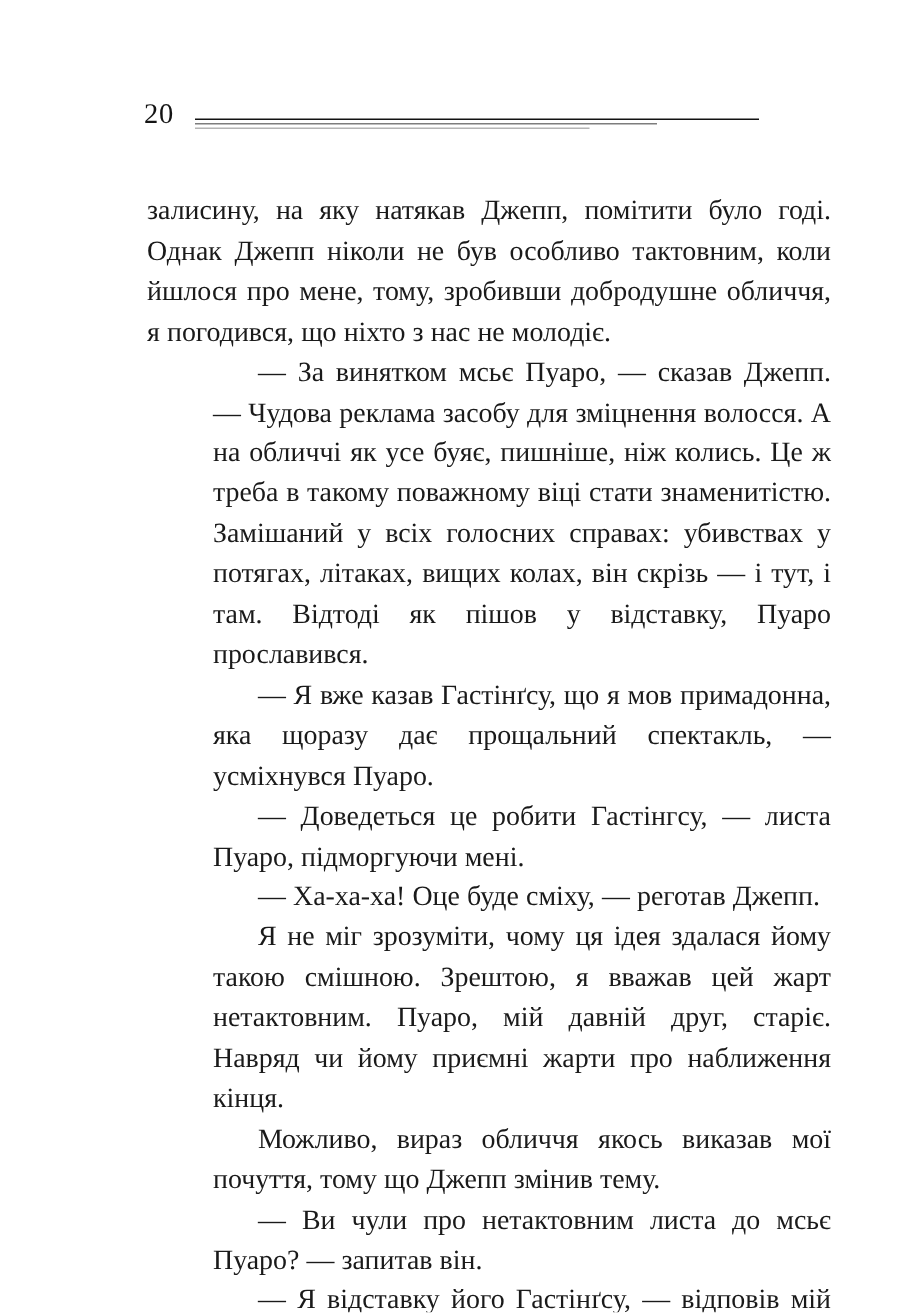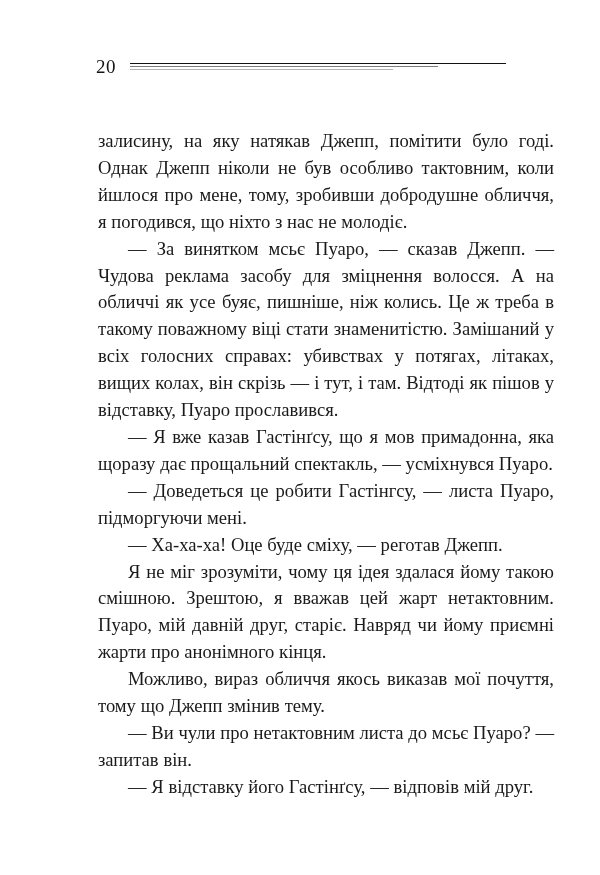--- a/index.html
+++ b/index.html
@@ -18,21 +18,21 @@
   }
 
   
   .running-head {
     position: absolute;
     left: 96px;
     top: 56px;
     width: 410px;
     height: 32px;
     display: flex;
-    align-items: flex-start;
+    align-items: flex-end;
   }
   .folio {
     font-size: 19px;
     line-height: 22px;
     letter-spacing: 0.5px;
     color: #141414;
     flex: 0 0 auto;
   }
   .rule-stack {
     flex: 1 1 auto;
@@ -63,20 +63,21 @@
     line-height: 26.9px;
     text-align: justify;
     text-align-last: left;
     text-indent: 0;
     -webkit-hyphens: none;
     hyphens: none;
     word-spacing: 0.1px;
   }
   p.indent {
     text-indent: 30px;
+    margin-left: 44px;
   }
   p.cont {
     text-indent: 0;
   }
 </style>
 </head>
 <body>
 
 <div class="page">
 
@@ -88,19 +89,19 @@
       <span class="rule r3"></span>
     </span>
   </div>
 
   <div class="textblock">
     <p class="cont">залисину, на яку натякав Джепп, помітити було годі. Однак Джепп ніколи не був особливо тактовним, коли йшлося про мене, тому, зробивши добродушне обличчя, я погодився, що ніхто з нас не молодіє.</p>
     <p class="indent">— За винятком мсьє Пуаро, — сказав Джепп. — Чудова реклама засобу для зміцнення волосся. А на обличчі як усе буяє, пишніше, ніж колись. Це ж треба в такому поважному віці стати знаменитістю. Замішаний у всіх голосних справах: убивствах у потягах, літаках, вищих колах, він скрізь — і тут, і там. Відтоді як пішов у відставку, Пуаро прославився.</p>
     <p class="indent">— Я вже казав Гастінґсу, що я мов примадонна, яка щоразу дає прощальний спектакль, — усміхнувся Пуаро.</p>
     <p class="indent">— Доведеться це робити Гастінгсу, — листа Пуаро, підморгуючи мені.</p>
     <p class="indent">— Ха-ха-ха! Оце буде сміху, — реготав Джепп.</p>
-    <p class="indent">Я не міг зрозуміти, чому ця ідея здалася йому такою смішною. Зрештою, я вважав цей жарт нетактовним. Пуаро, мій давній друг, старіє. Навряд чи йому приємні жарти про анонімного кінця.</p>
+    <p class="indent">Я не міг зрозуміти, чому ця ідея здалася йому такою смішною. Зрештою, я вважав цей жарт нетактовним. Пуаро, мій давній друг, старіє. Навряд чи йому приємні жарти про наближення кінця.</p>
     <p class="indent">Можливо, вираз обличчя якось виказав мої почуття, тому що Джепп змінив тему.</p>
     <p class="indent">— Ви чули про нетактовним листа до мсьє Пуаро? — запитав він.</p>
     <p class="indent">— Я відставку його Гастінґсу, — відповів мій друг.</p>
   </div>
 
 </div>
 
 </body></html>

